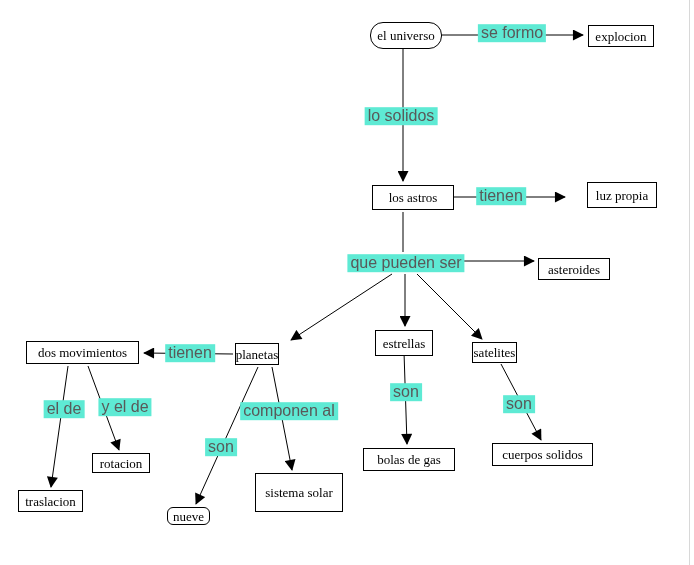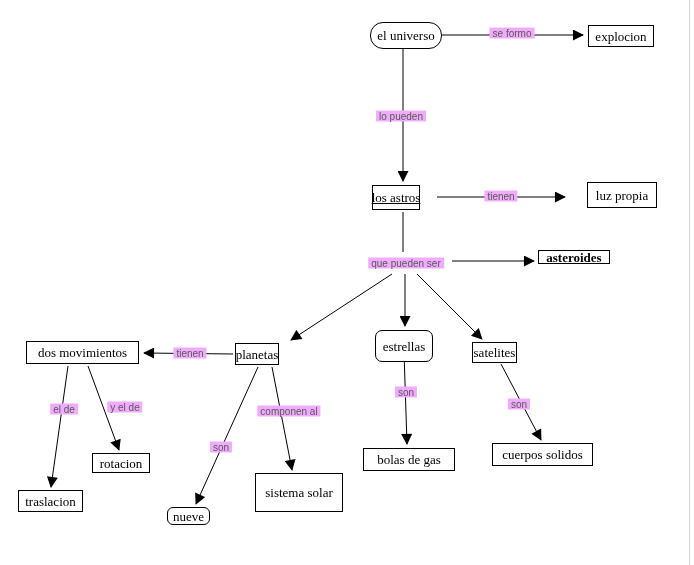--- a/index.html
+++ b/index.html
@@ -36,24 +36,24 @@
     font-size: 13px;
     line-height: 1;
     display: flex;
     align-items: center;
     justify-content: center;
     white-space: nowrap;
   }
   .link-label {
     position: absolute;
     transform: translate(-50%, -50%);
-    background: #f0abfc;
+    background: #5eead4;
     color: #595959;
     font-family: "Liberation Sans", sans-serif;
-    font-size: 10px;
+    font-size: 16px;
     line-height: 1.1;
     padding: 0 3px;
     white-space: nowrap;
   }
   .right-edge-line {
     position: absolute;
     left: 689px;
     top: 0;
     width: 1px;
     height: 565px;
@@ -98,36 +98,36 @@
 
     <line x1="272" y1="367" x2="292" y2="470" marker-end="url(#arr)"></line>
 
     <line x1="404" y1="352" x2="407" y2="444" marker-end="url(#arr)"></line>
 
     <line x1="501" y1="364" x2="541" y2="440" marker-end="url(#arr)"></line>
   </svg>
 
   <div class="node" style="left:370px; top:22px; width:72px; height:27px;border-radius:13px;">el universo</div>
   <div class="node" style="left:588px; top:25px; width:66px; height:22px;">explocion</div>
-  <div class="node" style="left:372px; top:185px; width:48px; height:25px;text-decoration:underline;">los astros</div>
+  <div class="node" style="left:372px; top:185px; width:82px; height:25px;">los astros</div>
   <div class="node" style="left:570px; top:182px; width:70px; height:26px;margin-left:17px;">luz propia</div>
-  <div class="node" style="left:538px; top:250px; width:72px; height:14px;font-weight:bold;">asteroides</div>
+  <div class="node" style="left:538px; top:258px; width:72px; height:22px;">asteroides</div>
   <div class="node" style="left:235px; top:343px; width:44px; height:22px;">planetas</div>
-  <div class="node" style="left:375px; top:330px; width:58px; height:32px;border-radius:7px;">estrellas</div>
+  <div class="node" style="left:375px; top:330px; width:58px; height:26px;">estrellas</div>
   <div class="node" style="left:472px; top:342px; width:45px; height:21px;">satelites</div>
   <div class="node" style="left:26px; top:341px; width:113px; height:23px;">dos movimientos</div>
   <div class="node" style="left:92px; top:453px; width:58px; height:20px;">rotacion</div>
   <div class="node" style="left:18px; top:490px; width:65px; height:22px;">traslacion</div>
   <div class="node" style="left:167px; top:507px; width:43px; height:18px;border-radius:6px;">nueve</div>
   <div class="node" style="left:255px; top:473px; width:88px; height:39px;">sistema solar</div>
   <div class="node" style="left:363px; top:448px; width:92px; height:23px;">bolas de gas</div>
   <div class="node" style="left:492px; top:443px; width:101px; height:23px;">cuerpos solidos</div>
 
   <span class="link-label" style="left:512px; top:33px;">se formo</span>
-  <span class="link-label" style="left:401px; top:116px;">lo pueden</span>
+  <span class="link-label" style="left:401px; top:116px;">lo solidos</span>
   <span class="link-label" style="left:501px; top:196px;">tienen</span>
   <span class="link-label" style="left:406px; top:263px;">que pueden ser</span>
   <span class="link-label" style="left:190px; top:353px;">tienen</span>
   <span class="link-label" style="left:64px; top:409px;">el de</span>
   <span class="link-label" style="left:125px; top:407px;">y el de</span>
   <span class="link-label" style="left:221px; top:447px;">son</span>
   <span class="link-label" style="left:289px; top:411px;">componen al</span>
   <span class="link-label" style="left:406px; top:392px;">son</span>
   <span class="link-label" style="left:519px; top:404px;">son</span>
 

